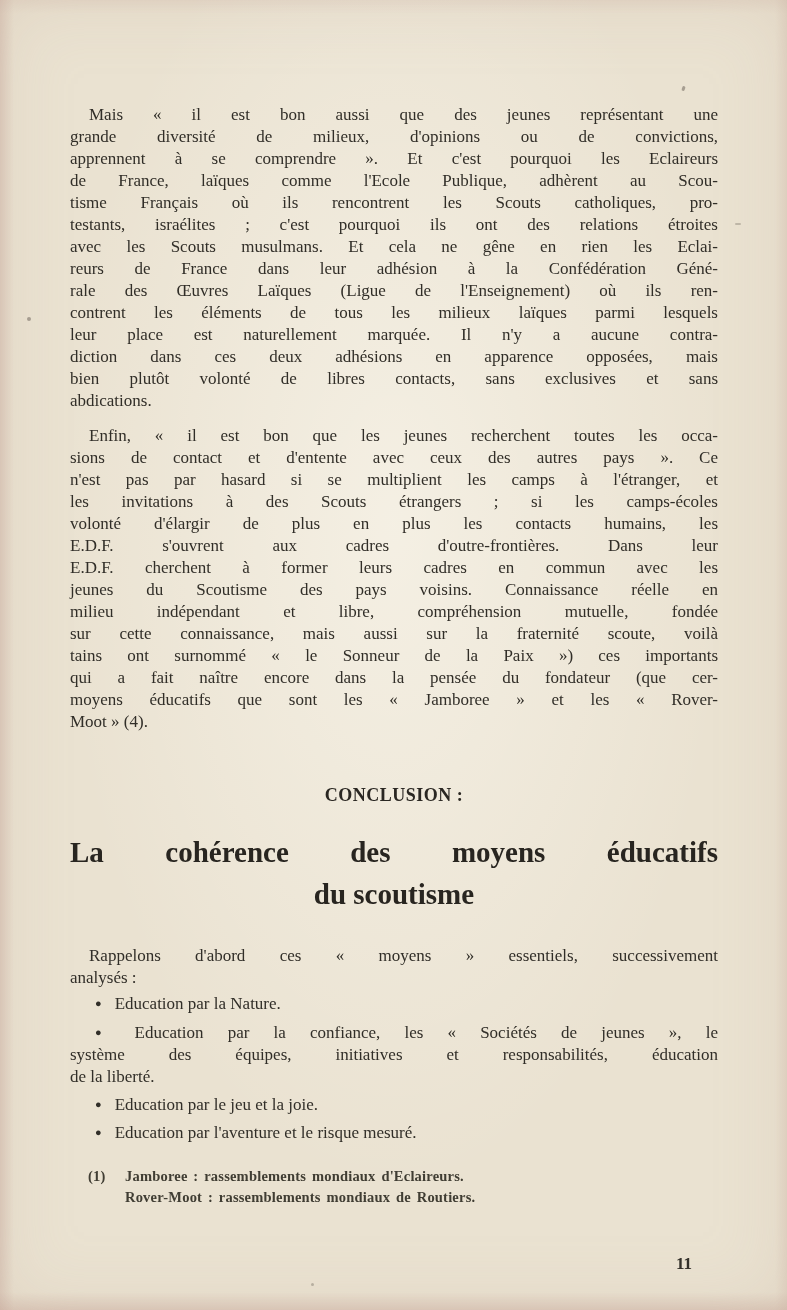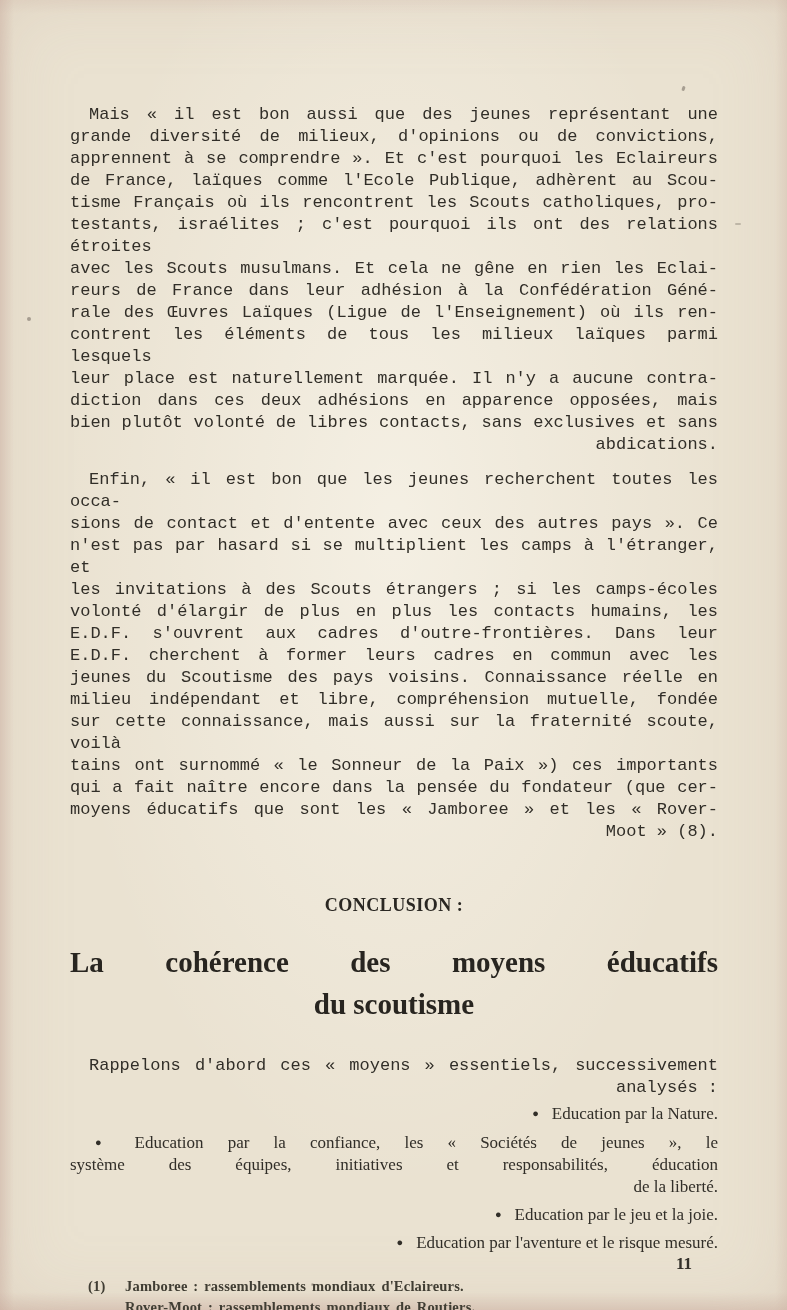--- a/index.html
+++ b/index.html
@@ -18,22 +18,22 @@
     overflow:hidden;
     font-family:"Liberation Serif","DejaVu Serif",serif;
     color:#312e28;
   }
   .content{
     position:relative;
     box-sizing:border-box;
     width:100%;height:100%;
     padding:104px 69px 0 70px;
   }
-  .para{font-size:17px;line-height:22px;font-family:Liberation Mono, monospace;}
-  .line{text-align:right;white-space:nowrap;white-space:normal;}
+  .para{font-size:17px;line-height:22px;}
+  .line{text-align:left;white-space:nowrap;white-space:normal;}
   .line.jfull{text-align:justify;text-align-last:justify;}
   .line.indent{text-indent:19px;}
   .para-2{margin-top:13px;}
   .kicker{
     margin-top:48px;
     font-size:18px;line-height:28px;
     font-weight:bold;text-align:center;
     letter-spacing:0.5px;color:#2a2722;
   }
   .title{margin-top:22px;font-size:29px;line-height:42px;font-weight:bold;color:#282520;}
@@ -99,21 +99,21 @@
         <div class="line jfull">les invitations à des Scouts étrangers ; si les camps-écoles</div>
         <div class="line jfull">volonté d'élargir de plus en plus les contacts humains, les</div>
         <div class="line jfull">E.D.F. s'ouvrent aux cadres d'outre-frontières. Dans leur</div>
         <div class="line jfull">E.D.F. cherchent à former leurs cadres en commun avec les</div>
         <div class="line jfull">jeunes du Scoutisme des pays voisins. Connaissance réelle en</div>
         <div class="line jfull">milieu indépendant et libre, compréhension mutuelle, fondée</div>
         <div class="line jfull">sur cette connaissance, mais aussi sur la fraternité scoute, voilà</div>
         <div class="line jfull">tains ont surnommé « le Sonneur de la Paix ») ces importants</div>
         <div class="line jfull">qui a fait naître encore dans la pensée du fondateur (que cer-</div>
         <div class="line jfull">moyens éducatifs que sont les « Jamboree » et les « Rover-</div>
-        <div class="line">Moot » (8).</div>
+        <div class="line">Moot » (4).</div>
       </div>
 
     <div class="kicker">CONCLUSION :</div>
 
     <div class="title">
         <div class="line jfull">La cohérence des moyens éducatifs</div>
         <div class="line">du scoutisme</div>
       </div>
 
     <div class="para intro">

